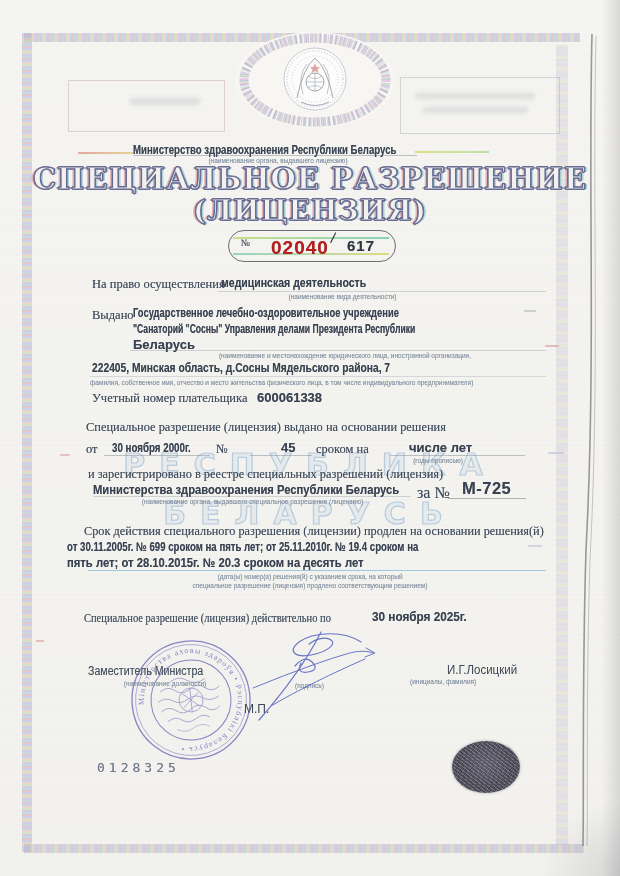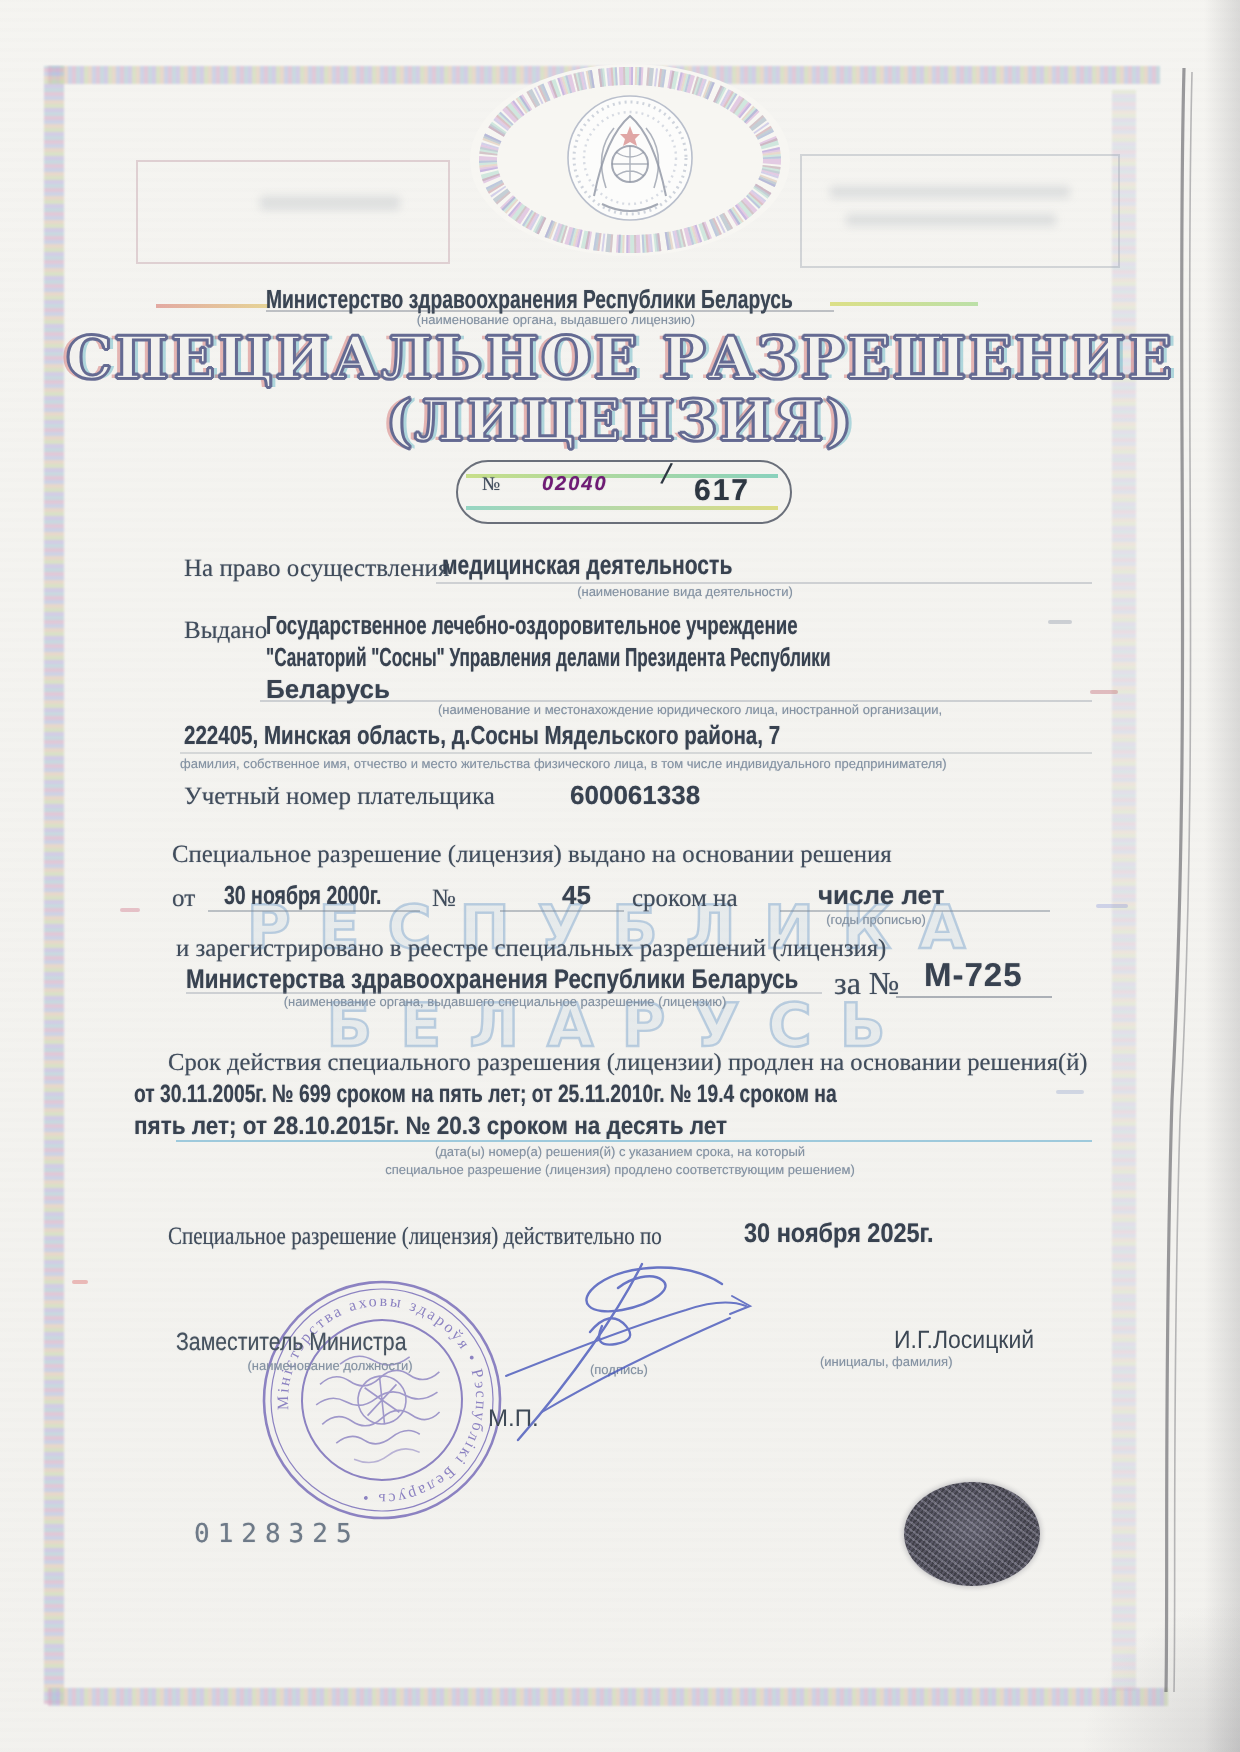--- a/index.html
+++ b/index.html
@@ -101,21 +101,21 @@
   <div class="uline" style="left:133px;top:155px;width:284px;background:rgba(90,98,114,.35);"></div>
   <div class="abs note center" style="left:133px;top:157px;width:290px;">(наименование органа, выдавшего лицензию)</div>
 
   <div class="abs big-title center" style="left:0;top:162px;width:620px;font-size:29px;">СПЕЦИАЛЬНОЕ РАЗРЕШЕНИЕ</div>
   <div class="abs big-title center" style="left:0;top:194px;width:620px;font-size:28px;">(ЛИЦЕНЗИЯ)</div>
 
   <div class="abs" style="left:228px;top:230px;width:166px;height:30px;border:1.3px solid #6a6f7a;border-radius:16px;">
     <div class="abs" style="left:4px;top:6px;width:156px;height:1.5px;background:linear-gradient(90deg,rgba(188,217,111,.8),rgba(111,201,176,.8));"></div>
     <div class="abs" style="left:4px;top:22px;width:156px;height:1.5px;background:linear-gradient(90deg,rgba(111,201,176,.7),rgba(214,214,106,.8));"></div>
     <span class="abs serif" style="left:12px;top:7px;font-size:9.5px;">№</span>
-    <span class="abs bold" style="left:42px;top:6px;font-size:10px;letter-spacing:1px;color:#701a75;font-style:italic;">02040</span>
+    <span class="abs bold" style="left:42px;top:6px;font-size:19px;letter-spacing:1px;color:#b91c1c;">02040</span>
     <span class="abs" style="left:102px;top:-2px;font-size:15px;color:#2e3742;transform:rotate(12deg);">/</span>
     <span class="abs bold" style="left:118px;top:6px;font-size:15px;letter-spacing:1px;color:#2e3742;">617</span>
   </div>
 
   <span class="abs serif" style="left:92px;top:277px;">На право осуществления</span>
   <span class="abs bold" style="left:221px;top:275px;font-size:13.5px;transform:scaleX(.78);">медицинская деятельность</span>
   <div class="uline" style="left:218px;top:291px;width:328px;background:rgba(120,130,145,.3);"></div>
   <div class="abs note center" style="left:270px;top:293px;width:145px;">(наименование вида деятельности)</div>
 
   <span class="abs serif" style="left:92px;top:308px;">Выдано</span>
@@ -123,21 +123,21 @@
   <span class="abs bold" style="left:133px;top:321px;transform:scaleX(.66);">"Санаторий "Сосны" Управления делами Президента Республики</span>
   <span class="abs bold" style="left:133px;top:337px;">Беларусь</span>
   <div class="uline" style="left:130px;top:350px;width:416px;background:rgba(120,130,145,.3);"></div>
   <div class="abs note center" style="left:205px;top:352px;width:280px;">(наименование и местонахождение юридического лица, иностранной организации,</div>
 
   <span class="abs bold" style="left:92px;top:360px;transform:scaleX(.79);">222405, Минская область, д.Сосны Мядельского района, 7</span>
   <div class="uline" style="left:90px;top:376px;width:456px;background:rgba(120,130,145,.25);"></div>
   <div class="abs note" style="left:90px;top:379px;width:430px;white-space:nowrap;">фамилия, собственное имя, отчество и место жительства физического лица, в том числе индивидуального предпринимателя)</div>
 
   <span class="abs serif" style="left:92px;top:391px;">Учетный номер плательщика</span>
-  <span class="abs bold" style="left:257px;top:390px;margin-left:28px;">600061338</span>
+  <span class="abs bold" style="left:257px;top:390px;">600061338</span>
 
   <span class="abs serif" style="left:86px;top:420px;font-size:12.4px;">Специальное разрешение (лицензия) выдано на основании решения</span>
   <span class="abs serif" style="left:74px;top:442px;margin-left:12px;">от</span>
   <span class="abs bold" style="left:112px;top:440px;transform:scaleX(.75);">30 ноября 2000г.</span>
   <span class="abs serif" style="left:216px;top:442px;">№</span>
   <span class="abs bold" style="left:281px;top:440px;">45</span>
   <span class="abs serif" style="left:316px;top:442px;">сроком на</span>
   <span class="abs bold" style="left:409px;top:440px;">числе лет</span>
   <div class="uline" style="left:104px;top:455px;width:106px;"></div>
   <div class="uline" style="left:250px;top:455px;width:62px;"></div>

